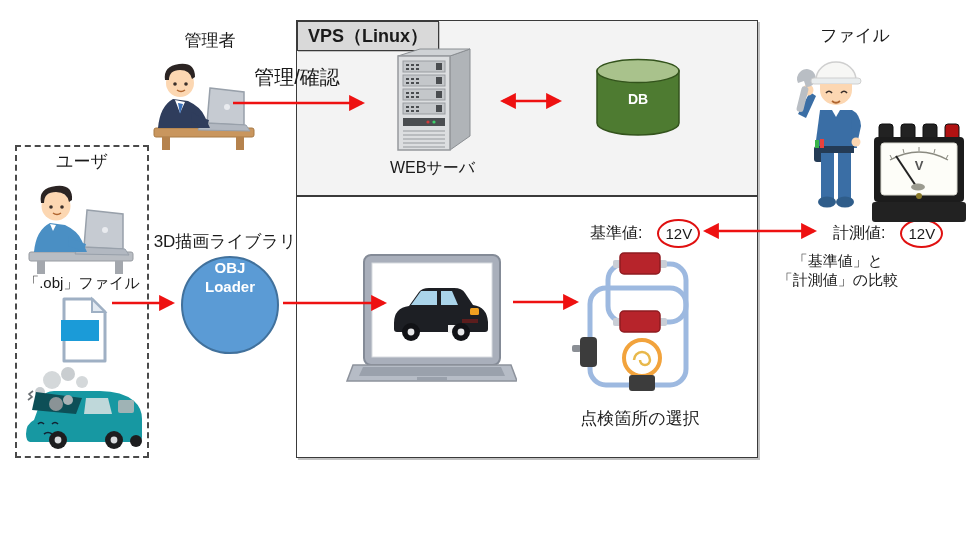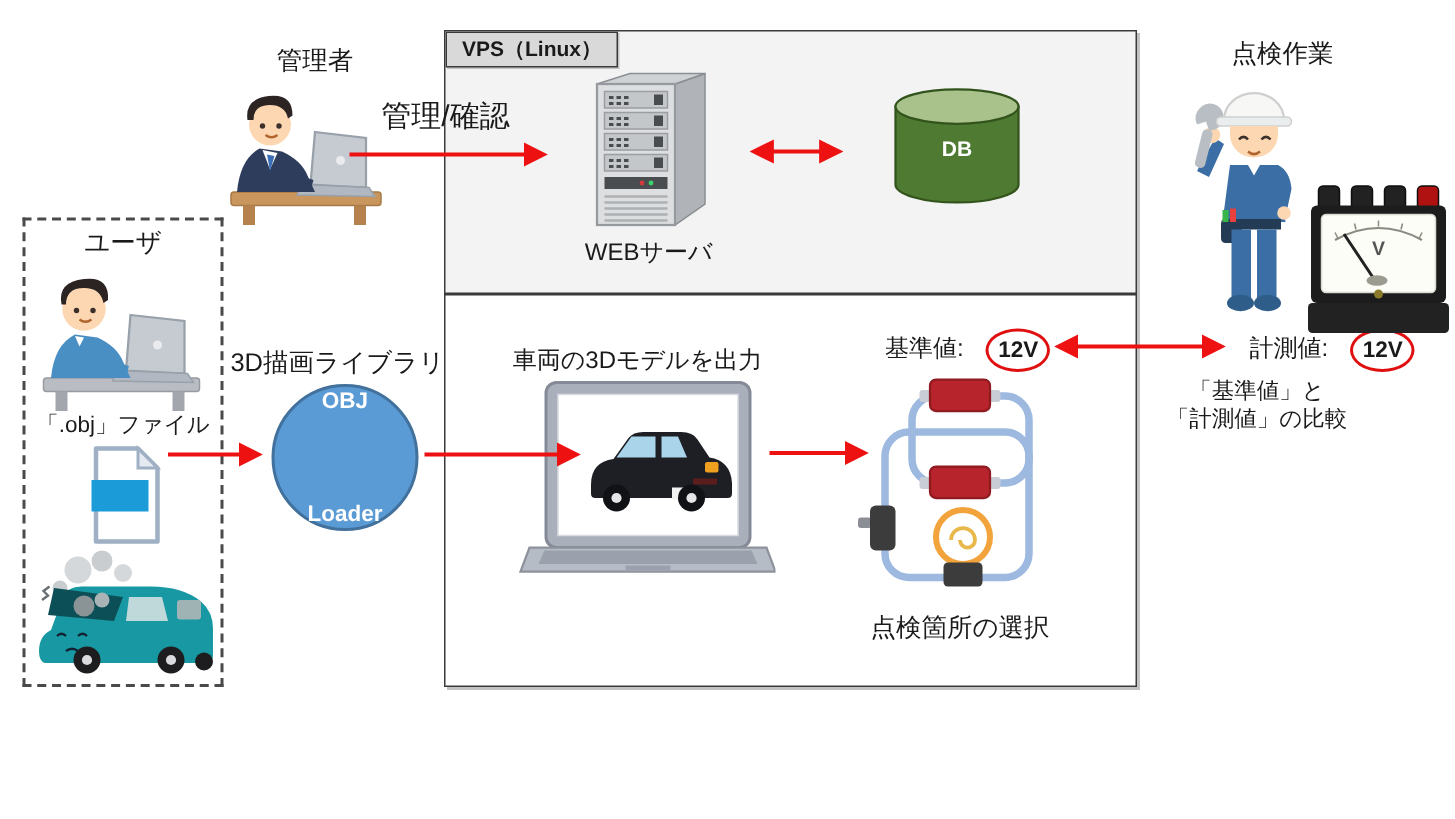--- a/index.html
+++ b/index.html
@@ -4,30 +4,30 @@
 <style>
   html,body{margin:0;padding:0;background:#fff;}
   #canvas{position:relative;width:970px;height:546px;background:#fff;overflow:hidden;
           font-family:"Liberation Sans","DejaVu Sans",sans-serif;color:#1a1a1a;}
   .abs{position:absolute;}
   .lbl{font-weight:normal;color:#1a1a1a;text-align:center;white-space:nowrap;}
   .box{position:absolute;box-sizing:border-box;}
   #vps-box{left:296px;top:20px;width:462px;height:176px;background:#f3f3f3;
            border:1.6px solid #3a3a3a;box-shadow:2px 2px 0 rgba(120,120,120,.45);}
   #vps-tag{left:297px;top:21px;padding:2px 10px;background:#d9d9d9;border:1.4px solid #3a3a3a;
-           font-size:14px;font-weight:bold;box-shadow:1px 1px 0 rgba(120,120,120,.4);}
+           font-size:18px;font-weight:bold;box-shadow:1px 1px 0 rgba(120,120,120,.4);}
   #main-box{left:296px;top:196px;width:462px;height:262px;background:#fff;
             border:1.6px solid #3a3a3a;box-shadow:2px 2px 0 rgba(120,120,120,.45);}
   #user-box{left:15px;top:145px;width:134px;height:313px;border:2px dashed #4a4a4a;background:#fff;}
   .circleval{display:inline-block;border:2.6px solid #e01010;border-radius:50%;
-             padding:5px 6px;font-weight:bold;font-size:15px;line-height:15px;}
+             padding:5px 6px;font-weight:normal;font-size:15px;line-height:15px;}
   .valrow{display:flex;align-items:center;gap:15px;}
   #obj-loader{left:181px;top:256px;width:98px;height:98px;border-radius:50%;
               background:#5b9bd5;border:2px solid #41719c;display:flex;flex-direction:column;
-              align-items:center;justify-content:space-between;color:#fff;font-weight:bold;
+              align-items:center;justify-content:flex-start;color:#fff;font-weight:bold;
               font-size:15px;line-height:19px;box-sizing:border-box;}
   #db-wrap{left:594px;top:58px;width:88px;height:80px;display:flex;align-items:center;justify-content:center;}
   #db-wrap svg{position:absolute;inset:0;}
   #db-label{position:relative;z-index:1;color:#fff;font-weight:bold;font-size:14px;padding-top:2px;}
   svg{display:block;}
 </style>
 </head>
 <body>
 
 <div id="canvas">
@@ -185,21 +185,20 @@
       <circle cx="114" cy="75" r="6" fill="#1d1d1f"></circle>
     </svg>
   </div>
 
   <div class="abs lbl" style="left:152px;top:230px;width:146px;font-size:17px">3D描画ライブラリ</div>
   <div id="obj-loader" class="abs">
     <span>OBJ</span>
     <span>Loader</span>
   </div>
 
-  <div class="abs lbl" style="left:330px;top:230px;width:190px;font-size:16px">車両の3Dモデルを出力</div>
   <div class="abs" style="left:345px;top:253px">
     <svg width="172" height="136" viewBox="0 0 172 136">
       <rect x="19" y="2" width="136" height="110" rx="7" fill="#a9afbb" stroke="#848b97" stroke-width="2"></rect>
       <rect x="27" y="10" width="120" height="94" fill="#ffffff" stroke="#d8dbe0"></rect>
       <g transform="translate(41,26)">
         <path d="M8,44 q0,-15 15,-17 l10,-14 q3,-4 10,-4 h25 q8,0 11,5 l8,12 q14,2 15,17 v7 q0,3 -3,3 h-88 q-3,0 -3,-3 Z" fill="#1d1f24"></path>
         <polygon points="35,12 51,12 51,26 25,26" fill="#aad4ea"></polygon>
         <polygon points="55,12 66,12 72,26 55,26" fill="#aad4ea"></polygon>
         <rect x="84" y="29" width="9" height="7" rx="1.5" fill="#f0a020"></rect>
         <rect x="76" y="40" width="16" height="4" fill="#5c1d1d"></rect>
@@ -231,21 +230,21 @@
       <rect x="52" y="66" width="40" height="21" rx="4" fill="#b7242b" stroke="#8f1b20" stroke-width="1.5"></rect>
       <rect x="4" y="100" width="9" height="7" rx="2" fill="#8b8f95"></rect>
       <rect x="12" y="92" width="17" height="30" rx="4" fill="#3c3c3c"></rect>
       <circle cx="74" cy="113" r="18" fill="#ffffff" stroke="#f2a33c" stroke-width="4"></circle>
       <path d="M66,115 a8,8 0 1 1 16,0 a5,5 0 1 1 -10,0" stroke="#e8b84b" stroke-width="2.5" fill="none"></path>
       <rect x="61" y="130" width="26" height="16" rx="3" fill="#3c3c3c"></rect>
     </svg>
   </div>
   <div class="abs lbl" style="left:575px;top:407px;width:130px;font-size:17px">点検箇所の選択</div>
 
-  <div class="abs lbl" style="left:815px;top:24px;width:80px;font-size:17px">点検作業</div>
+  <div class="abs lbl" style="left:815px;top:24px;width:80px;font-size:17px">ファイル</div>
   <div class="abs" style="left:790px;top:50px">
     <svg width="92" height="160" viewBox="0 0 92 160">
       <path d="M8,64 l12,-22 6,4 -10,22 Z" fill="#3a6ea5"></path>
       <circle cx="18" cy="40" r="5.5" fill="#fcd7b2"></circle>
       <path d="M10,22 a9,9 0 1 1 6,15 l-2,-6 -6,2 a9,9 0 0 1 2,-11 Z" fill="#b9bec4"></path>
       <rect x="9" y="36" width="7" height="26" rx="3" transform="rotate(14 12 49)" fill="#b9bec4"></rect>
       <path d="M26,30 a20,18 0 0 1 40,0 Z" fill="#f7f7f5" stroke="#cfcfcf" stroke-width="1.5"></path>
       <rect x="21" y="28" width="50" height="6" rx="3" fill="#e9edee" stroke="#cfcfcf" stroke-width="1"></rect>
       <path d="M30,34 h32 v6 a16,15 0 0 1 -32,0 Z" fill="#fcd7b2"></path>
       <path d="M36,43 q3,-3.5 6,0 M51,43 q3,-3.5 6,0" stroke="#3a2f2a" stroke-width="1.7" fill="none"></path>

